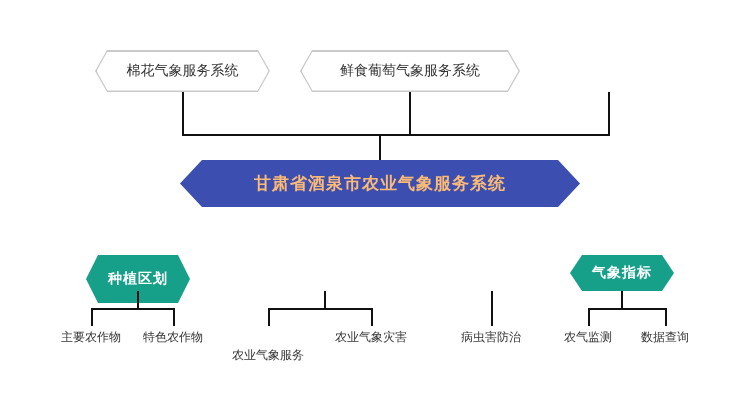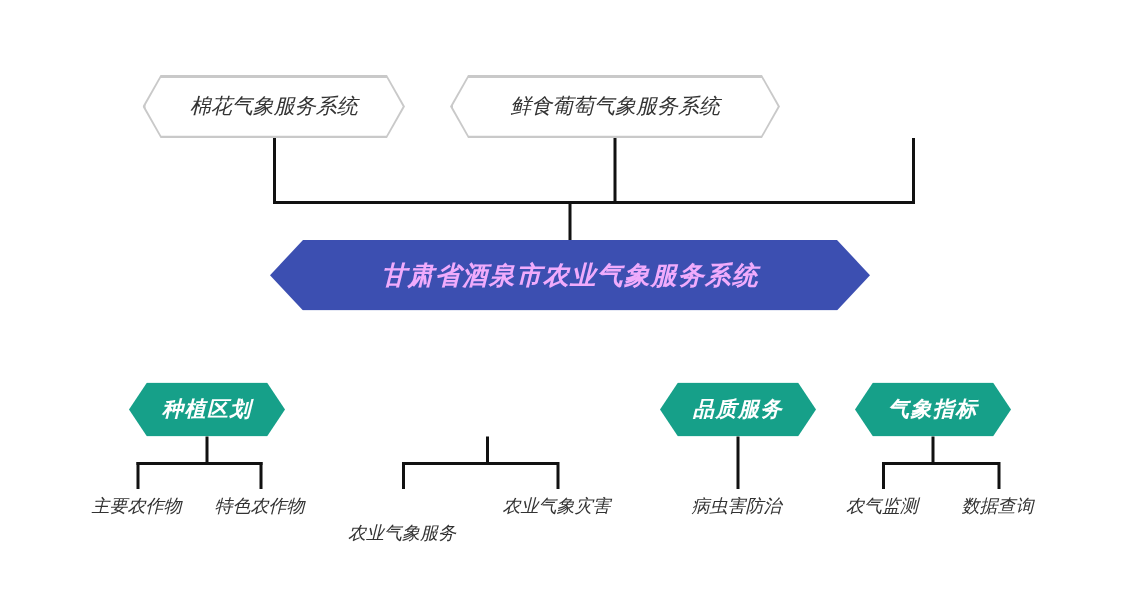--- a/index.html
+++ b/index.html
@@ -1,15 +1,15 @@
 <!DOCTYPE html>
 <html style="--root-blue: #3c4fb1; --branch-green: #16a089; --line: #111111; --node-border: #c9c9c9; --node-text: #333333; --leaf-text: #333333;"><head>
 <meta charset="utf-8">
 <style>
-  * { margin: 0; padding: 0; box-sizing: border-box; font-style: italic; }
+  * { margin: 0; padding: 0; box-sizing: border-box; }
   html, body { background: #ffffff; }
   body {
     font-family: "Liberation Sans", "DejaVu Sans", sans-serif;
     width: 749px; height: 408px; overflow: hidden;
   }
   .canvas {
     position: relative; width: 749px; height: 408px; background: #ffffff;
   }
 
   
@@ -25,21 +25,21 @@
     background: #ffffff;
     display: flex; align-items: center; justify-content: center;
     font-size: 14px; color: var(--node-text, #333333);
     clip-path: polygon(11px 0, calc(100% - 11px) 0, 100% 50%, calc(100% - 11px) 100%, 11px 100%, 0 50%);
     white-space: nowrap;
   }
 
   .root-node {
     position: absolute;
     background: var(--root-blue, #3c4fb1);
-    color: #f0abfc; font-size: 17px; font-weight: bold;
+    color: #fdba74; font-size: 17px; font-weight: bold;
     display: flex; align-items: center; justify-content: center;
     white-space: nowrap; letter-spacing: 1px;
   }
 
   .branch-node {
     position: absolute;
     background: var(--branch-green, #16a089);
     color: #ffffff; font-size: 14px; font-weight: bold;
     display: flex; align-items: center; justify-content: center;
     white-space: nowrap; letter-spacing: 1px;
@@ -69,25 +69,22 @@
   <div class="line" style="left:182px; top:92px; width:2px; height:44px;"></div>
   <div class="line" style="left:409px; top:92px; width:2px; height:44px;"></div>
   <div class="line" style="left:608px; top:92px; width:2px; height:44px;"></div>
   <div class="line" style="left:182px; top:134px; width:428px; height:2px;"></div>
   <div class="line" style="left:379px; top:136px; width:2px; height:26px;"></div>
 
   <div class="root-node hex22" style="left:180px; top:160px; width:400px; height:47px;">
     <span>甘肃省酒泉市农业气象服务系统</span>
   </div>
 
-  <div class="branch-node hex12" style="left:86px; top:255px; width:104px; height:36px;align-items:center;">
+  <div class="branch-node hex12" style="left:86px; top:255px; width:104px; height:48px;align-items:center;">
     <span>种植区划</span>
-  </div>
-  <div class="branch-node hex12" style="left:440px; top:255px; width:104px; height:36px;">
-    <span>品质服务</span>
   </div>
   <div class="branch-node hex12" style="left:570px; top:255px; width:104px; height:36px;">
     <span>气象指标</span>
   </div>
 
   <div class="line" style="left:137px; top:291px; width:1.5px; height:18px;"></div>
   <div class="line" style="left:91px; top:308px; width:84px; height:1.5px;"></div>
   <div class="line" style="left:91px; top:308px; width:1.5px; height:18px;"></div>
   <div class="line" style="left:173px; top:308px; width:1.5px; height:18px;"></div>
 

